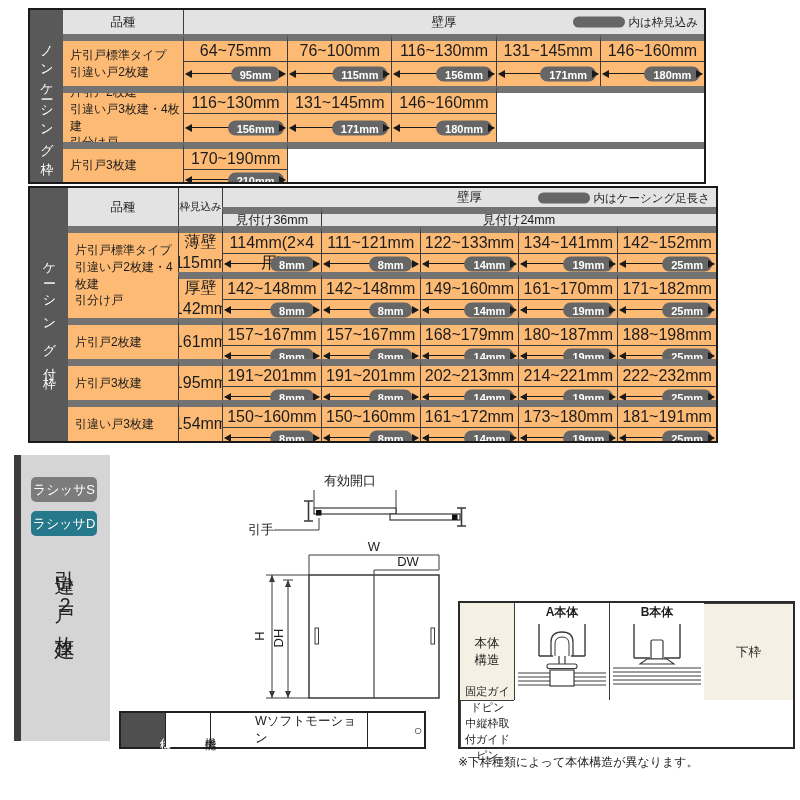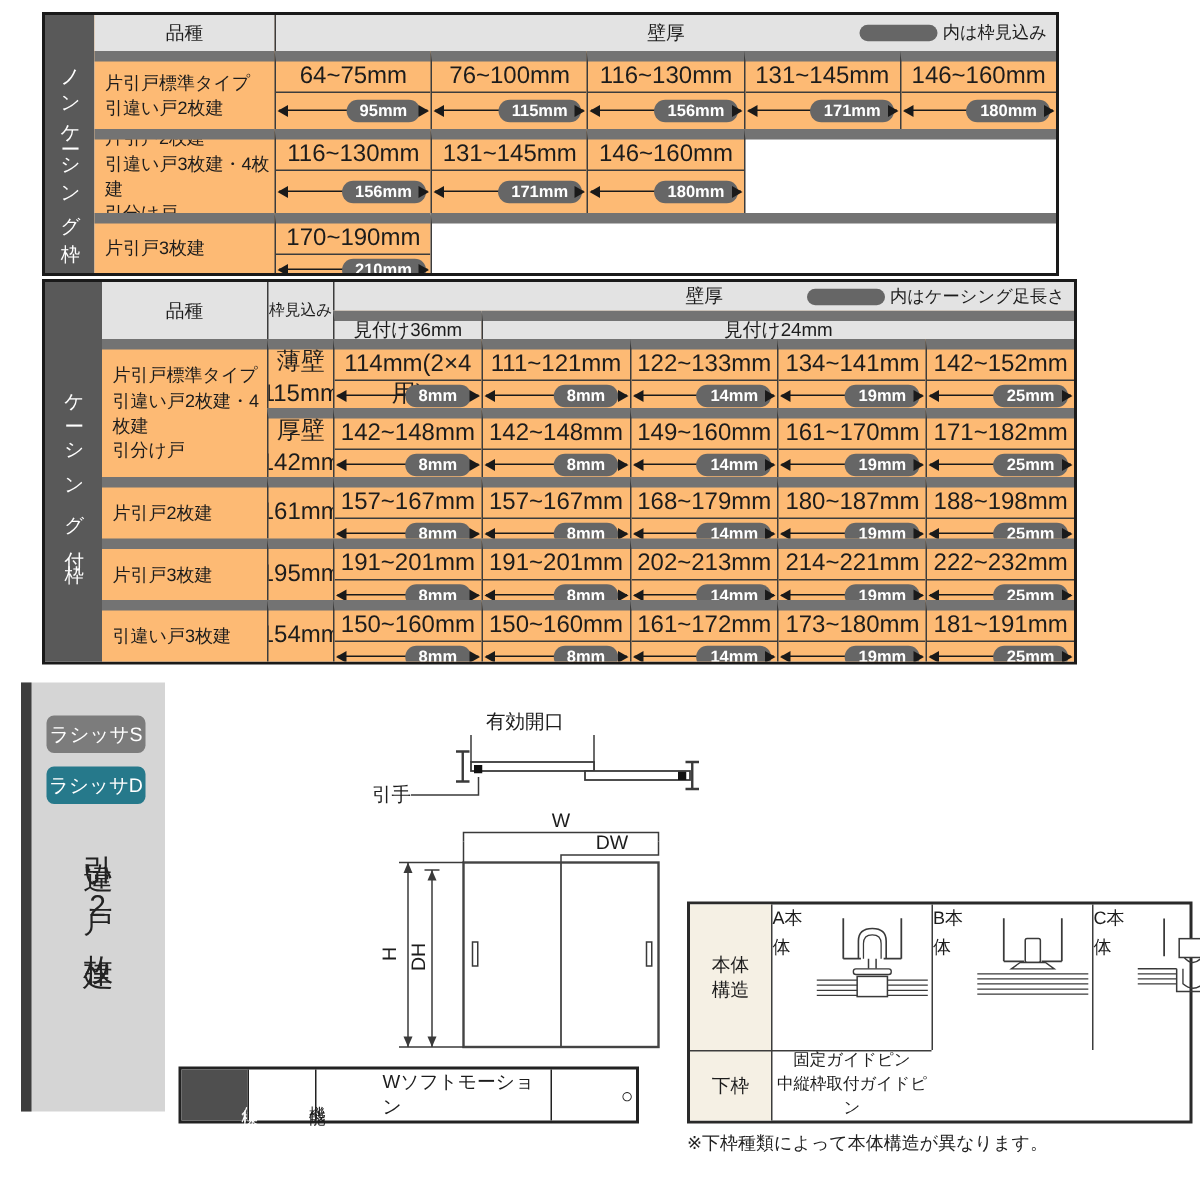--- a/index.html
+++ b/index.html
@@ -70,21 +70,21 @@
 
   
   .bt{position:absolute;left:458px;top:601px;width:337px;display:grid;
       grid-template-columns:54px 1fr 1fr 1fr;grid-template-rows:97px 47px;
       border:2px solid #2a2a2a;background:#fff;box-sizing:border-box;}
   .bt>div{box-sizing:border-box;border-left:1px solid #3c3c3c;border-top:1px solid #3c3c3c;}
   .bt>.bl0{border-left:none;text-align:center;}
   .bt>.bt0{border-top:none;}
   .btlabel{background:#f5f0e4;display:flex;align-items:center;justify-content:center;
            font-size:12.5px;text-align:center;white-space:pre-line;line-height:1.35;}
-  .btcell{display:flex;flex-direction:row;align-items:flex-start;}
+  .btcell{display:flex;flex-direction:column;align-items:center;font-weight:bold;}
   .btcell .ttl{height:17px;line-height:19px;font-size:12px;}
   .btlow{display:flex;align-items:center;justify-content:center;text-align:center;
          font-size:11px;line-height:1.45;white-space:pre-line;}
   .btnote{position:absolute;left:458px;top:754px;font-size:12px;color:#222;}
 
   .diag{position:absolute;}
   svg text{font-family:"Liberation Sans","DejaVu Sans",sans-serif;}
 </style>
 </head>
 <body>
@@ -438,32 +438,20 @@
     <div class="btcell bt0">
       <div class="ttl">B本体</div>
       <svg width="94" height="74" viewBox="0 0 94 74">
         <path d="M24,4 V38 M70,4 V38 M24,38 H40 M54,38 H70" stroke="#3a3a3a" stroke-width="1.4" fill="none"></path>
         <rect x="41" y="20" width="12" height="19" rx="1.5" fill="#fff" stroke="#3a3a3a" stroke-width="1.2"></rect>
         <path d="M30,44 L37,39 H57 L64,44 Z" fill="#fff" stroke="#3a3a3a" stroke-width="1.1"></path>
         <path d="M3,48 H91 M3,52 H91 M3,56 H91 M3,60 H91 M3,64 H91" stroke="#3a3a3a" stroke-width="1"></path>
       </svg>
     </div>
 
-    <div class="btcell bt0">
-      <div class="ttl">C本体</div>
-      <svg width="94" height="74" viewBox="0 0 94 74">
-        <path d="M24,4 V34 M70,4 V34" stroke="#3a3a3a" stroke-width="1.4" fill="none"></path>
-        <rect x="36" y="20" width="22" height="15" fill="#fff" stroke="#3a3a3a" stroke-width="1.2"></rect>
-        <path d="M40,35 q7,8 14,0" stroke="#3a3a3a" stroke-width="1.1" fill="none"></path>
-        <path d="M3,44 H34 M60,44 H91" stroke="#3a3a3a" stroke-width="1.3"></path>
-        <path d="M3,48 H34 M3,52 H34 M3,56 H34 M60,48 H91 M60,52 H91 M60,56 H91" stroke="#3a3a3a" stroke-width="1"></path>
-        <path d="M34,44 V62 H60 V44" stroke="#3a3a3a" stroke-width="1.2" fill="none"></path>
-        <path d="M39,44 V56 Q47,63 55,56 V44" stroke="#3a3a3a" stroke-width="1.1" fill="none"></path>
-      </svg>
-    </div>
 
     <div class="btlabel bl0">下枠</div>
     <div class="btlow">固定ガイドピン
 中縦枠取付ガイドピン</div>
   </div>
 
   <div class="btnote">※下枠種類によって本体構造が異なります。</div>
 
 </div>
 

